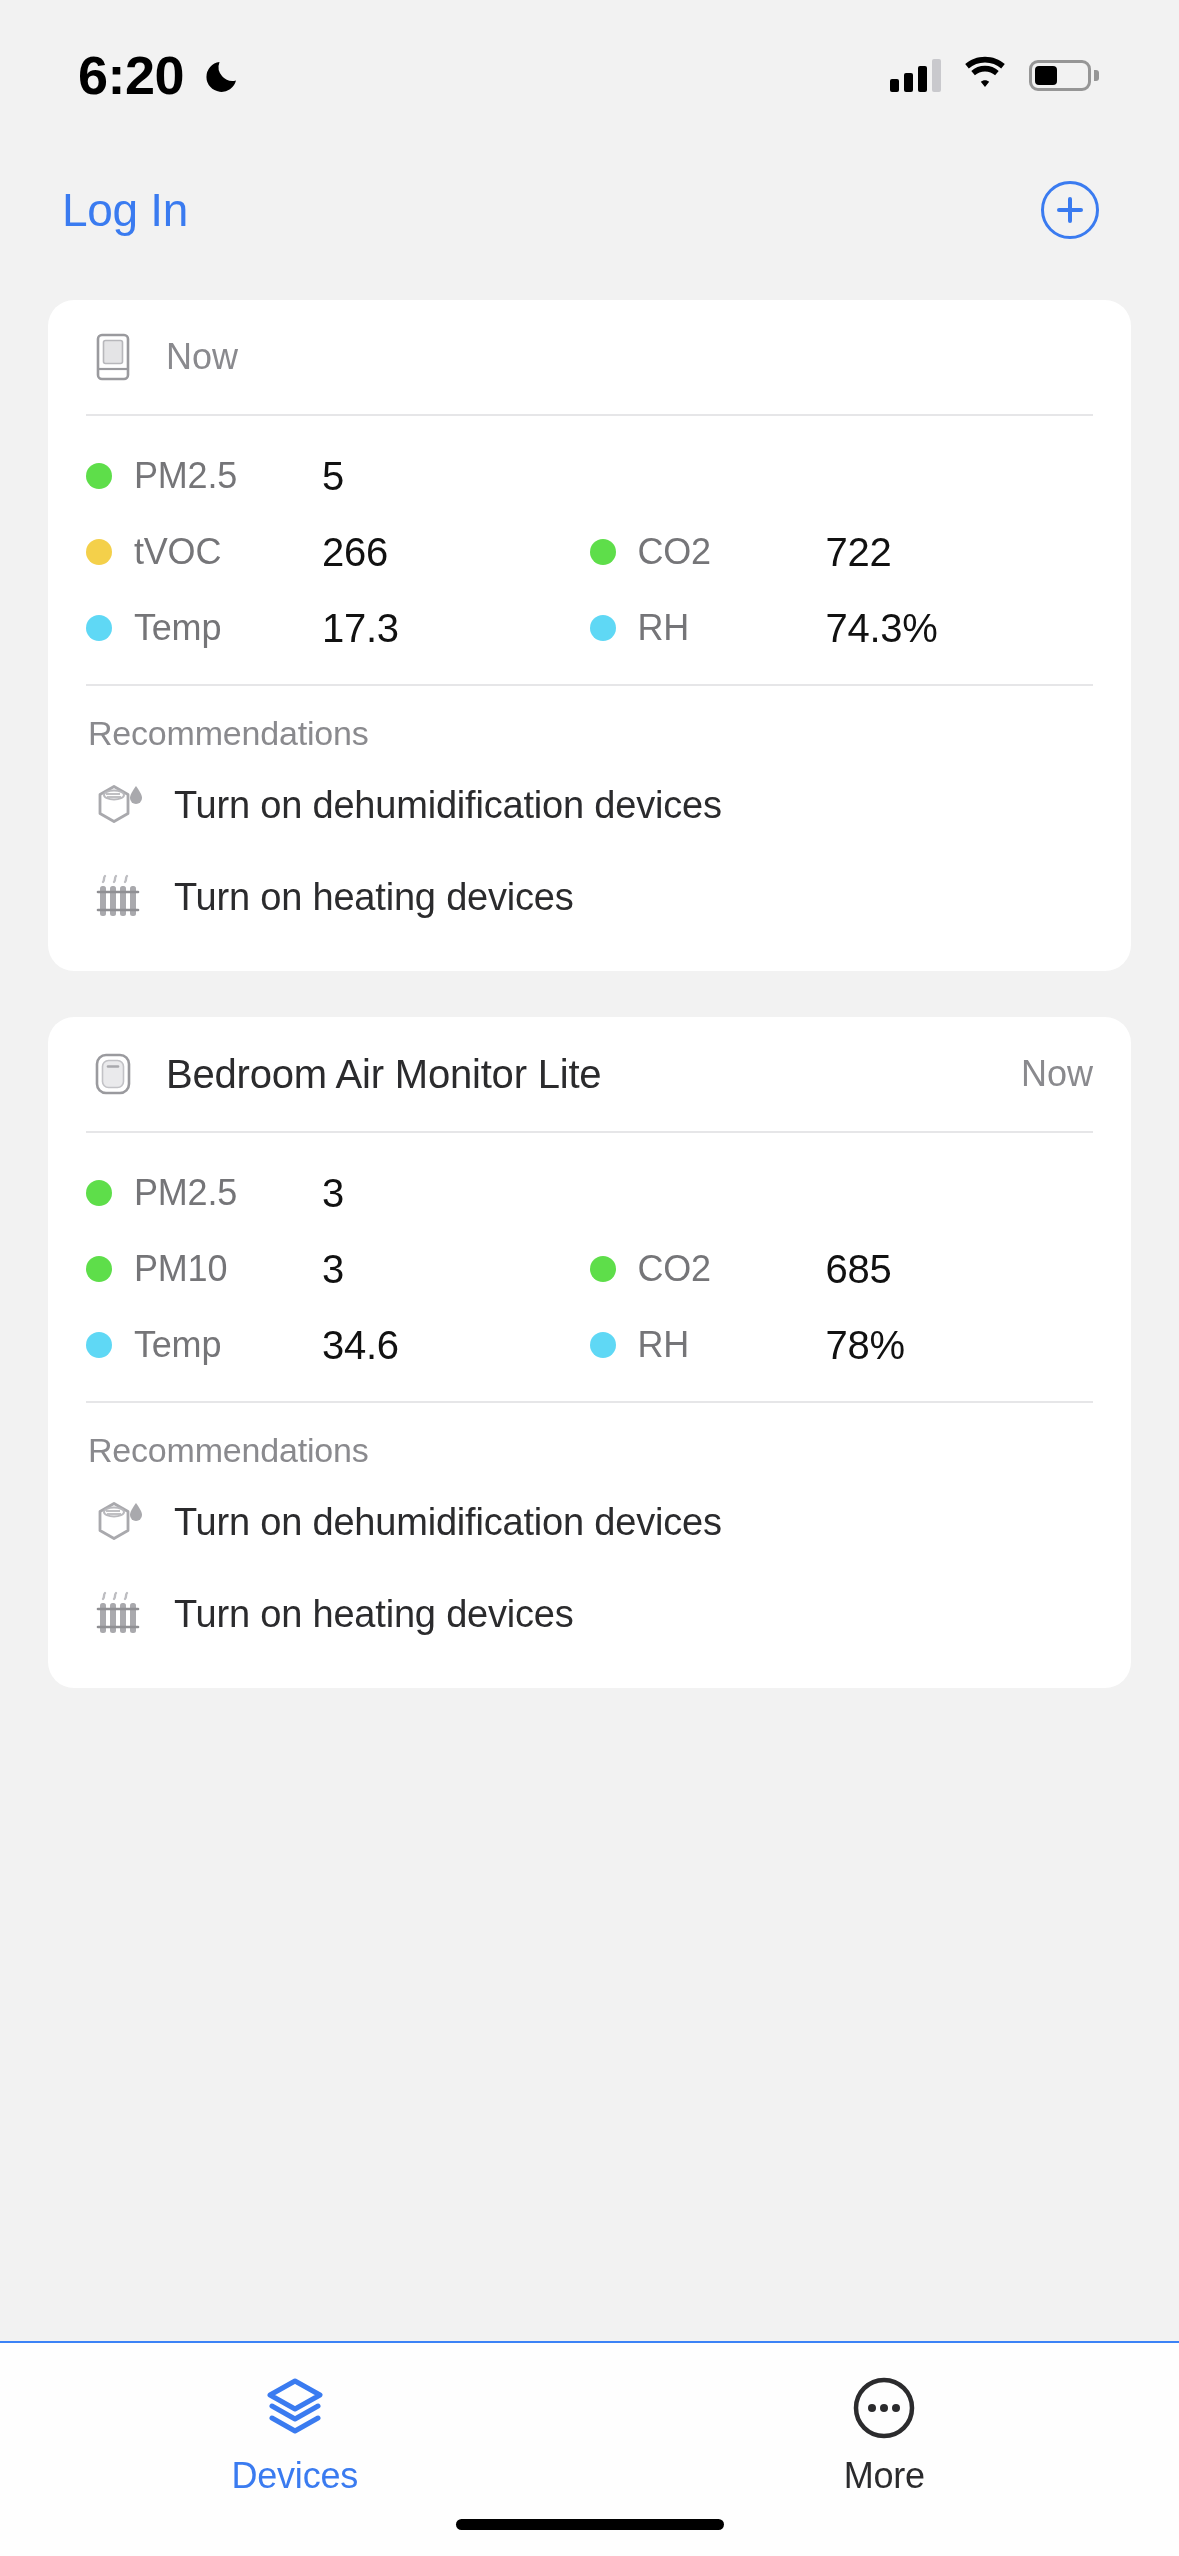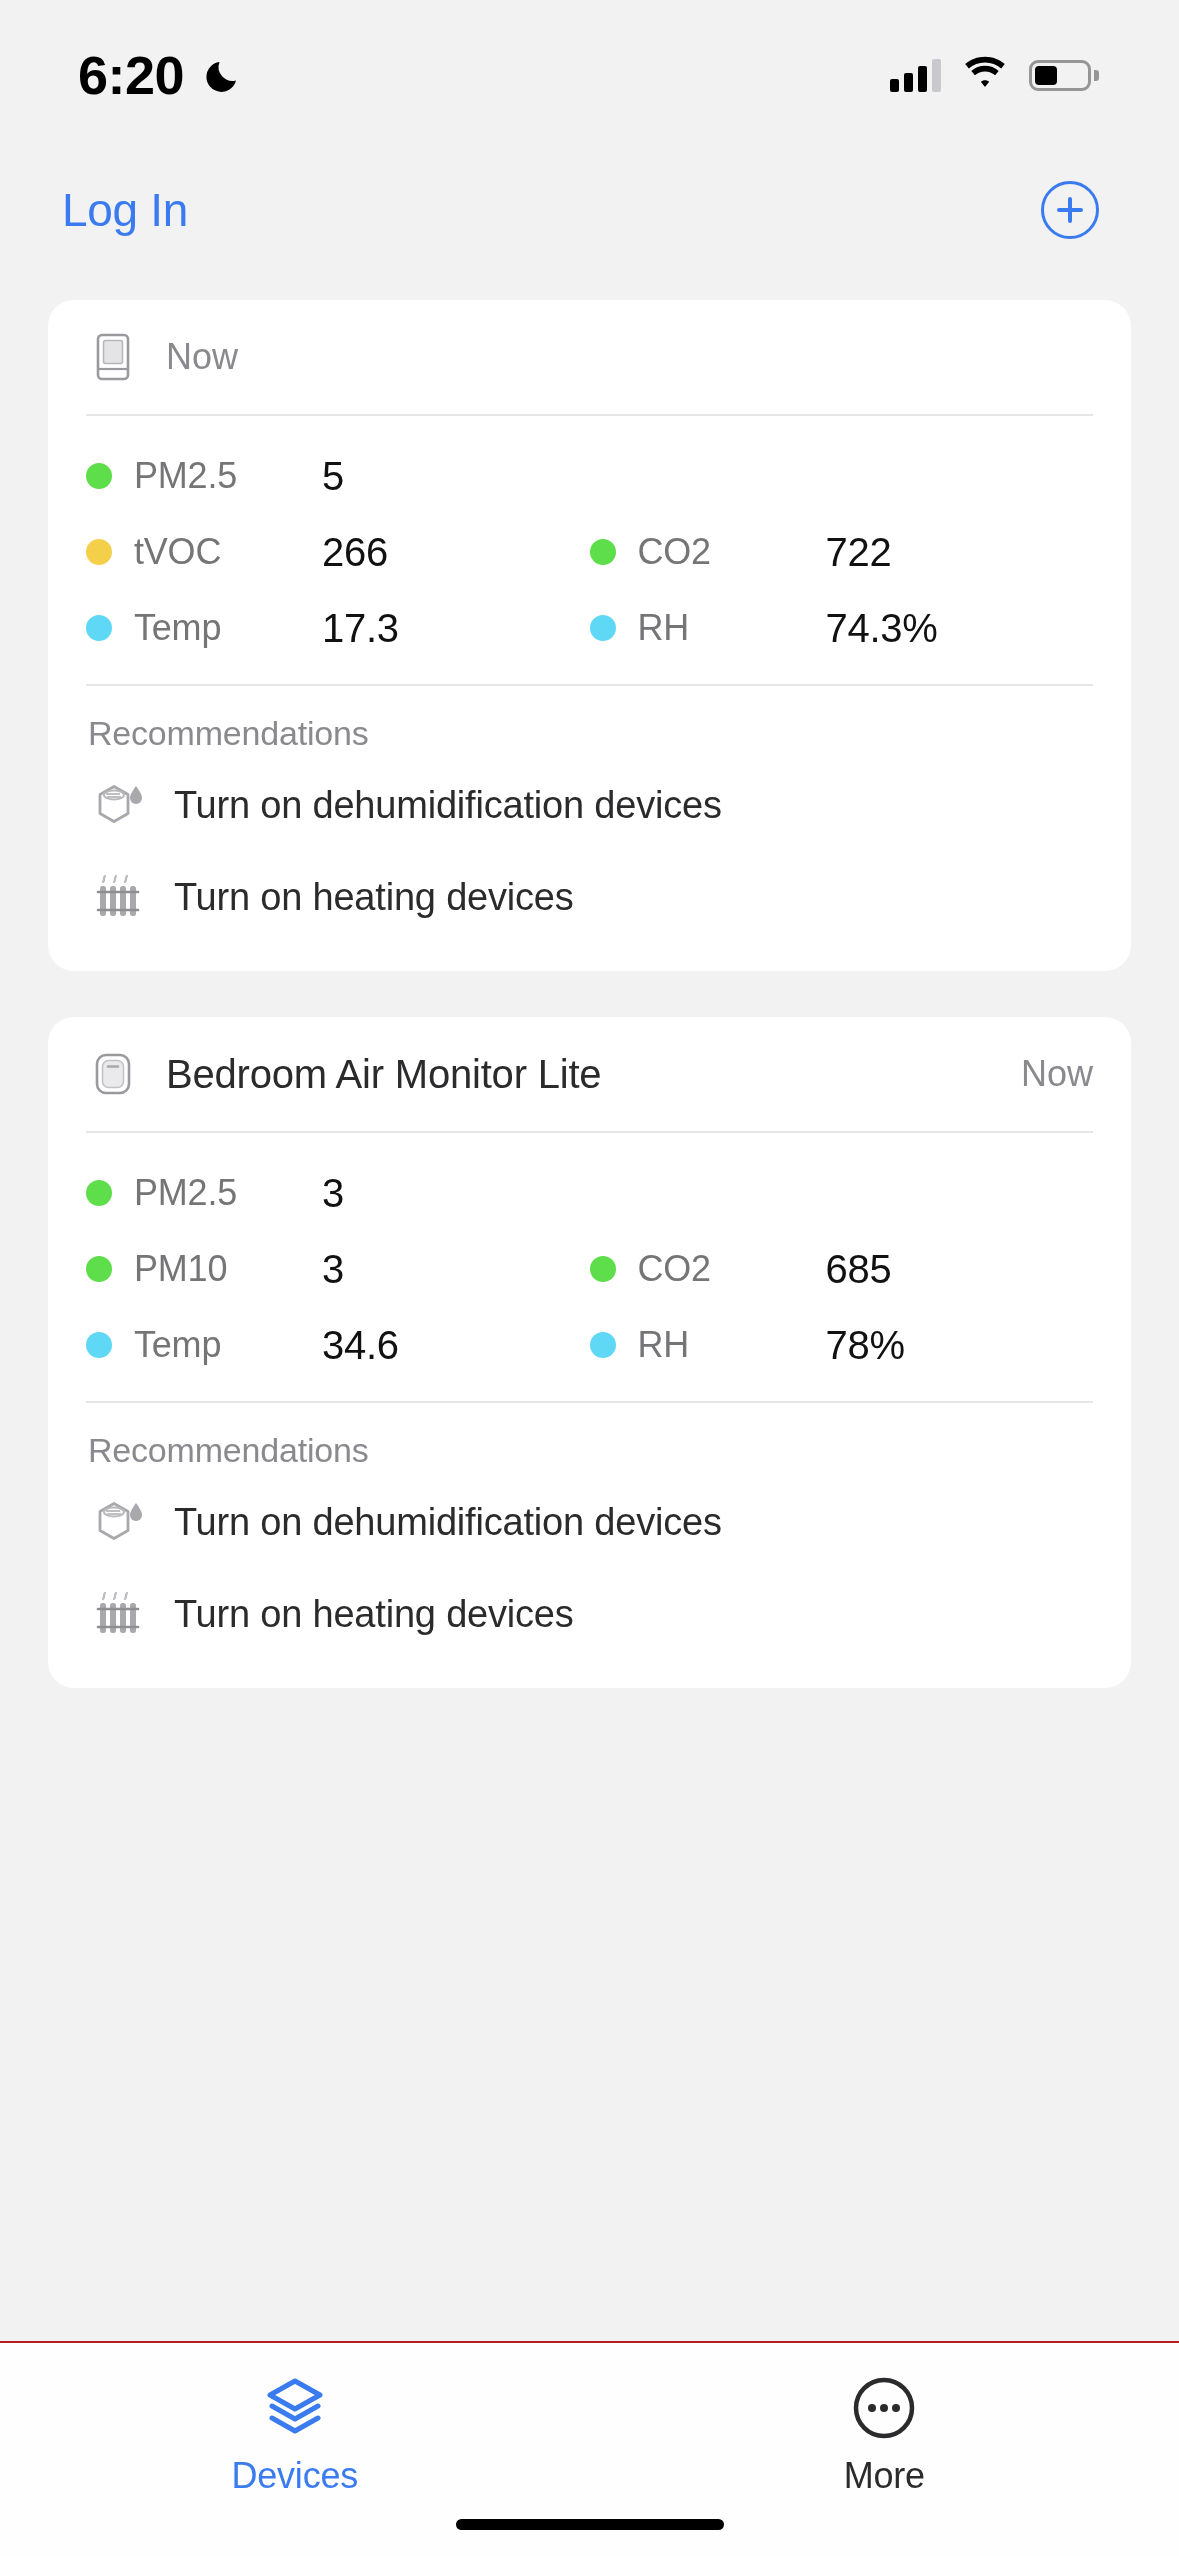--- a/index.html
+++ b/index.html
@@ -161,21 +161,21 @@
     letter-spacing:-0.2px;
   }
   .rec-pad { height:28px; }
 
   
   .tabbar {
     position:absolute;
     left:0; right:0; bottom:0;
     height:215px;
     background:#fefefe;
-    border-top:2px solid #b91c1c;
+    border-top:2px solid #3b82f6;
     display:flex;
     justify-content:center;
   }
   .tab {
     flex:1;
     display:flex;
     flex-direction:column;
     align-items:center;
     justify-content:flex-start;
     padding-top:32px;

